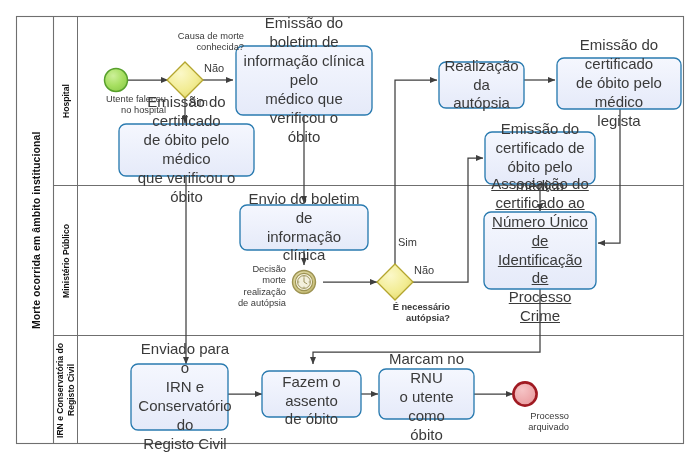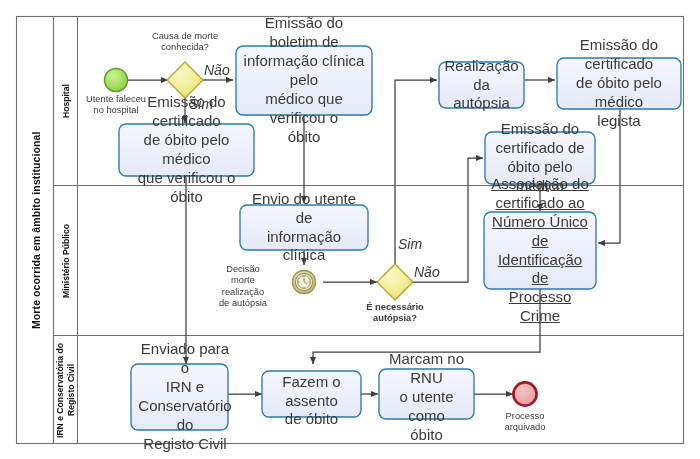--- a/index.html
+++ b/index.html
@@ -66,32 +66,31 @@
     font-size: 15px;
     line-height: 1.26;
     color: #3a3a3a;
     padding: 2px 4px;
     white-space: pre-line;
   }
   
   .evt-label {
     position: absolute;
     font-size: 9.3px;
-    text-align: center;
+    text-align: right;
     line-height: 1.22;
     color: #3a3a3a;
     white-space: pre-line;
   }
   .flow-label {
     position: absolute;
-    font-size: 14px;
+    font-size: 11px;
     color: #3a3a3a;
     line-height: 1.2;
     white-space: pre-line;
-    font-style: italic;
   }
 </style>
 </head>
 <body>
 
 <div id="canvas">
 
   <svg id="svg-layer" viewBox="0 0 700 459" xmlns="http://www.w3.org/2000/svg">
     <defs>
       <marker id="arw" markerWidth="9" markerHeight="9" refX="7.4" refY="3.2" orient="auto" markerUnits="userSpaceOnUse">
@@ -225,21 +224,21 @@
 de óbito pelo médico
 que verificou o óbito</div>
 
   <div class="task" style="left:439px; top:62px; width:85px; height:46px; background:transparent; border:0;">Realização da
 autópsia</div>
 
   <div class="task" style="left:557px; top:58px; width:124px; height:51px; background:transparent; border:0;">Emissão do certificado
 de óbito pelo médico
 legista</div>
 
-  <div class="task" style="left:240px; top:205px; width:128px; height:45px; background:transparent; border:0;">Envio do utente de
+  <div class="task" style="left:240px; top:205px; width:128px; height:45px; background:transparent; border:0;">Envio do boletim de
 informação clínica</div>
 
   <div class="task" style="left:485px; top:132px; width:110px; height:52px; background:transparent; border:0;">Emissão do
 certificado de
 óbito pelo médico</div>
 
   <div class="task" style="left:484px; top:212px; width:112px; height:77px; background:transparent; border:0;text-decoration:underline;">Associação do
 certificado ao
 Número Único de
 Identificação de

